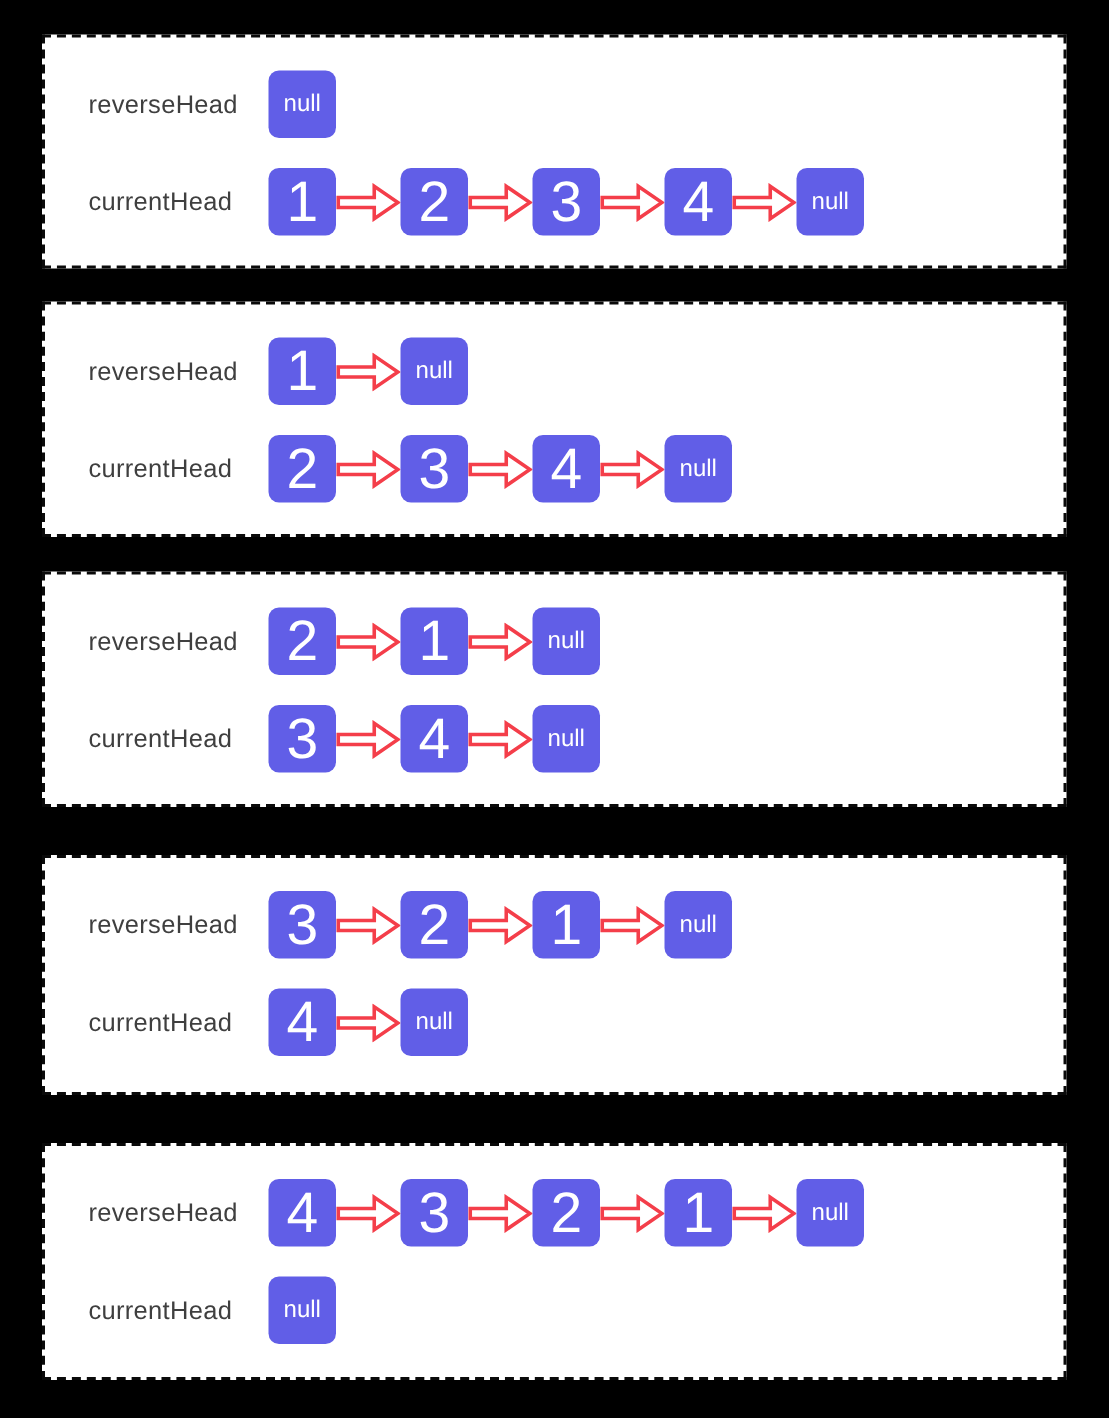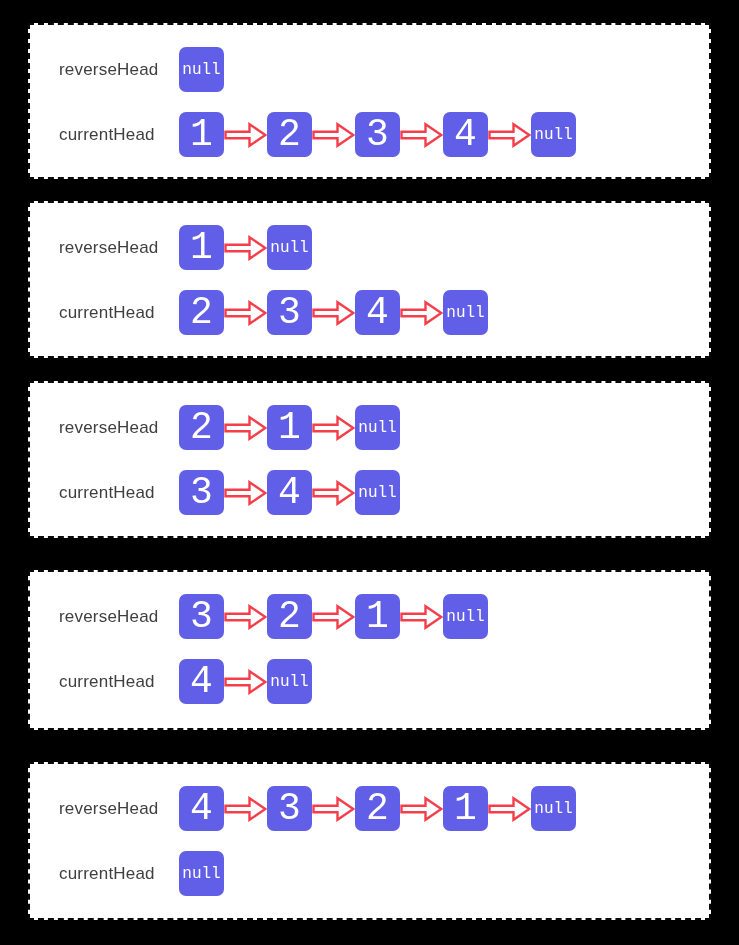--- a/index.html
+++ b/index.html
@@ -48,21 +48,20 @@
     height: 45px;
     border-radius: 7px;
     background: var(--node-bg, #615ee7);
     color: var(--node-text, #ffffff);
     display: flex;
     align-items: center;
     justify-content: center;
     font-size: 38px;
     line-height: 1;
     font-weight: 400;
-    font-family: Liberation Mono, monospace;
   }
   .node.null-node {
     font-size: 16px;
     font-weight: 500;
   }
   .arrow {
     flex: 0 0 auto;
     display: block;
   }
 </style>

